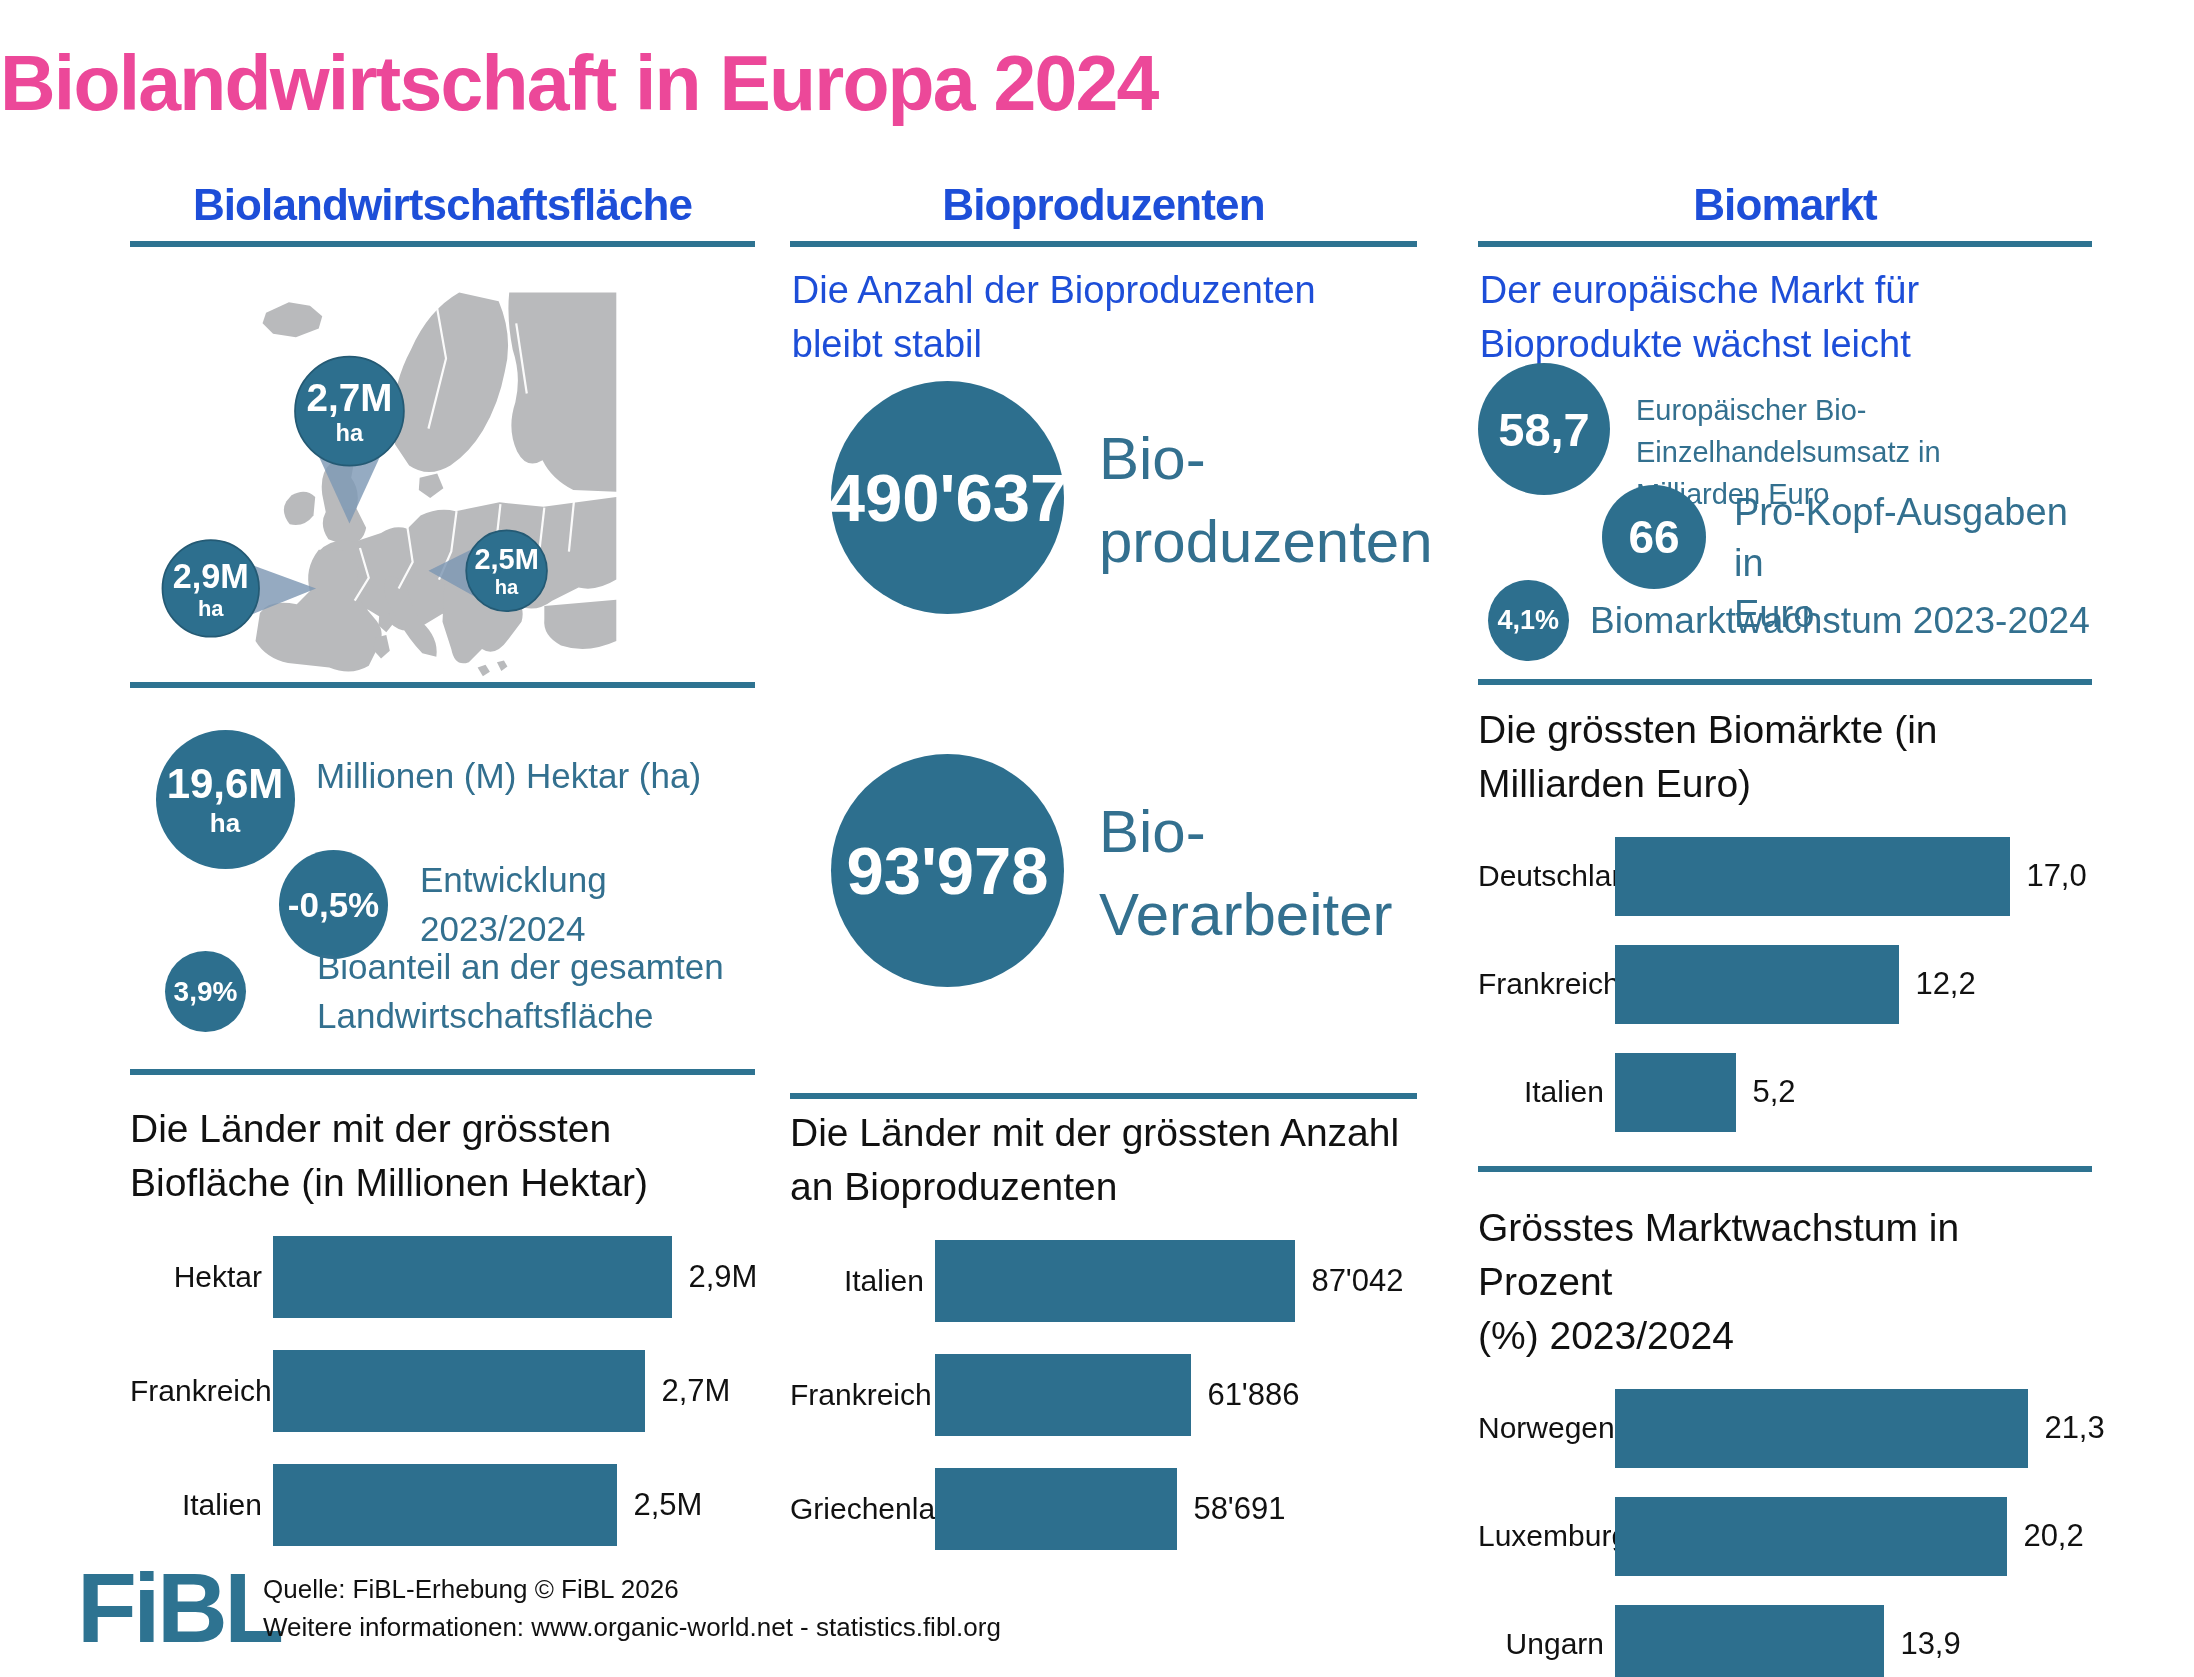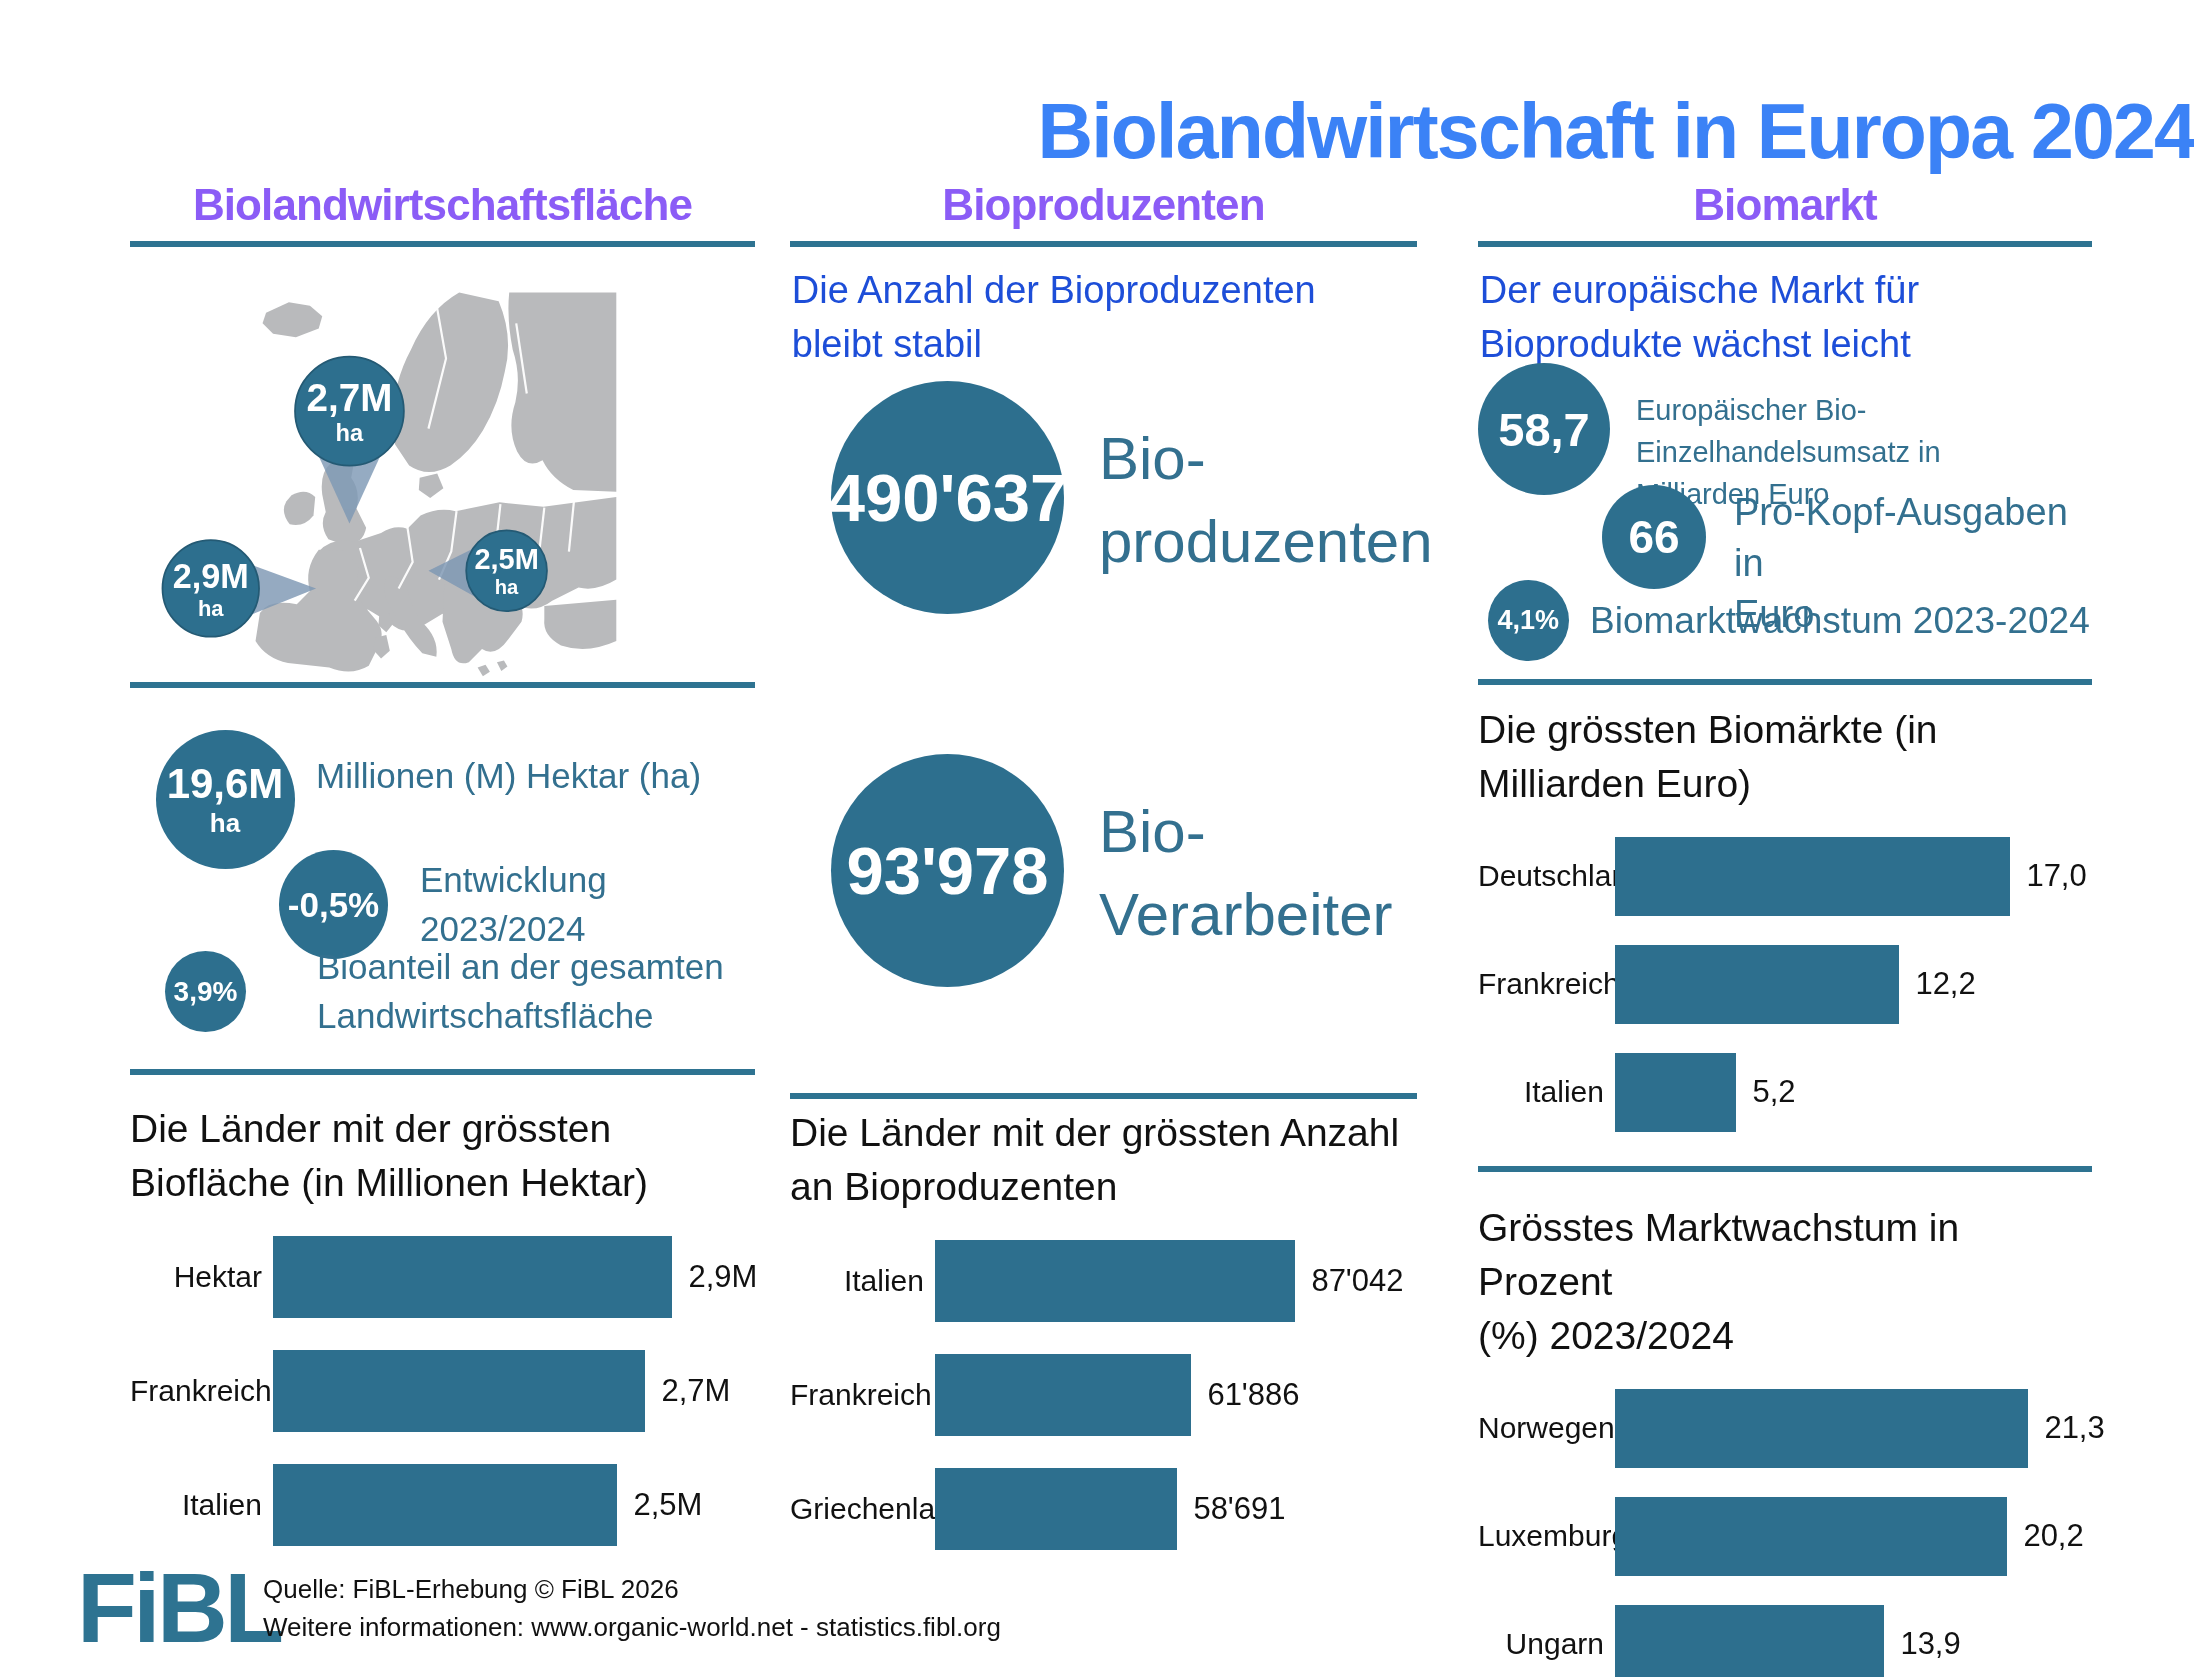--- a/index.html
+++ b/index.html
@@ -1,29 +1,29 @@
 <!DOCTYPE html>
 <html style="font-size:14px"><head>
 <meta charset="utf-8">
 <style>
   html,body{margin:0;padding:0;background:#ffffff;}
   .page{
     position:relative;width:2195px;height:1677px;background:#ffffff;overflow:hidden;
     font-family:"Liberation Sans",sans-serif;color:#111;
   }
   .page-title{
-    position:absolute;top:39px;left:0;width:100%;text-align:right;
-    font-size:77px;font-weight:700;letter-spacing:-1.8px;color:#3b82f6;margin-top:48px;
+    position:absolute;top:39px;left:0;width:100%;text-align:left;
+    font-size:77px;font-weight:700;letter-spacing:-1.8px;color:#ec4899;
   }
   .col{position:absolute;top:180px;}
   #col-flaeche{left:130px;width:625px;}
   #col-produzenten{left:790px;width:627px;}
   #col-biomarkt{left:1478px;width:614px;}
   .col-header{position:absolute;top:0;left:0;width:100%;text-align:center;
-    font-size:44px;font-weight:700;letter-spacing:-0.9px;color:#8b5cf6;}
+    font-size:44px;font-weight:700;letter-spacing:-0.9px;color:#1d4ed8;}
   .rule{position:absolute;left:0;width:100%;height:6.1px;background:#2e7391;}
   .intro{position:absolute;left:1.8px;font-size:38px;line-height:54px;color:#1d4ed8;}
   
   .bubble{position:absolute;border-radius:50%;background:#2d6f8e;color:#fff;
     display:flex;flex-direction:column;align-items:center;justify-content:center;
     font-weight:700;text-align:center;}
   .bubble .unit{font-weight:700;}
   .teal-label{position:absolute;color:#33708f;}
   
   .map-wrap{position:absolute;left:0;top:83px;width:625px;height:414px;}

